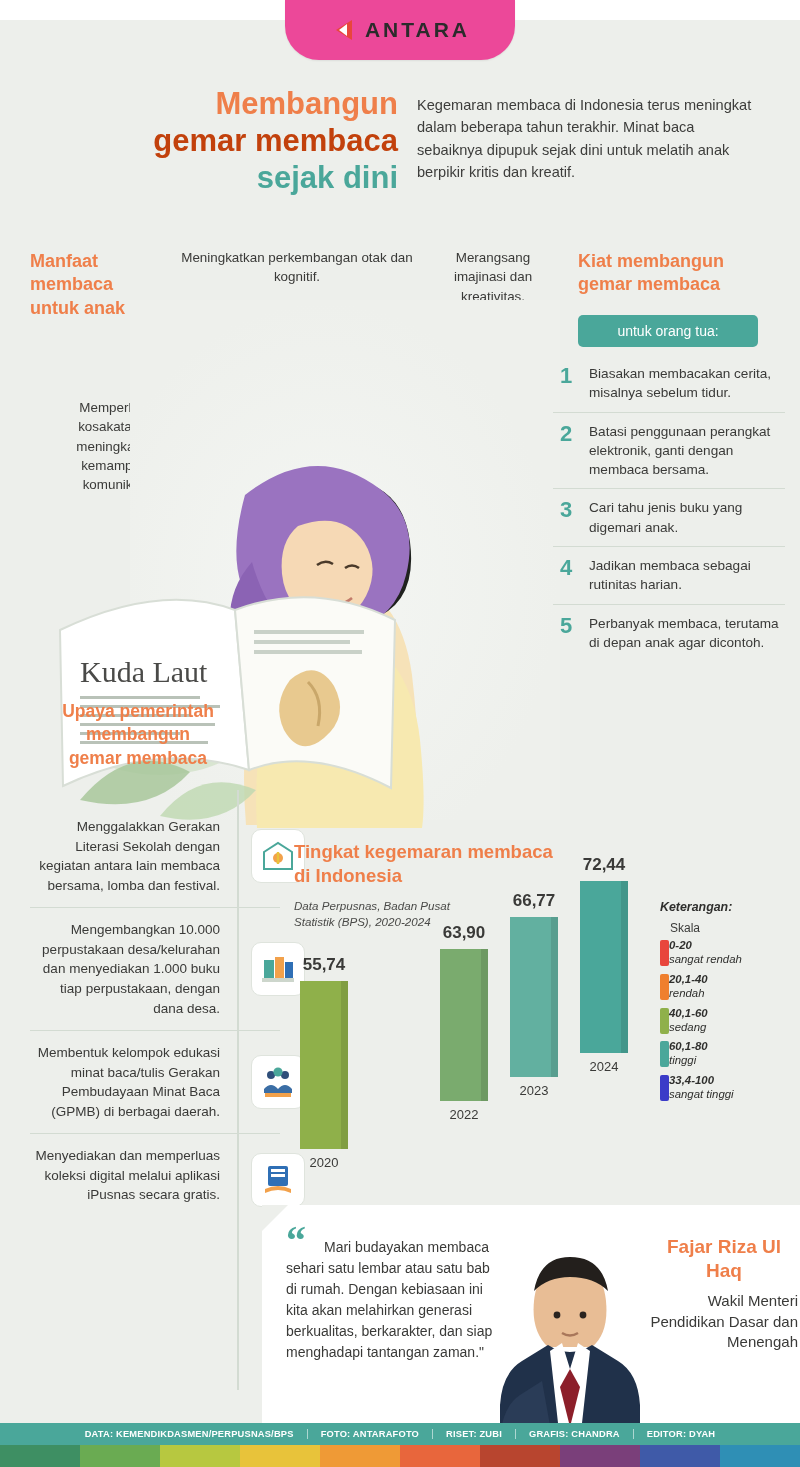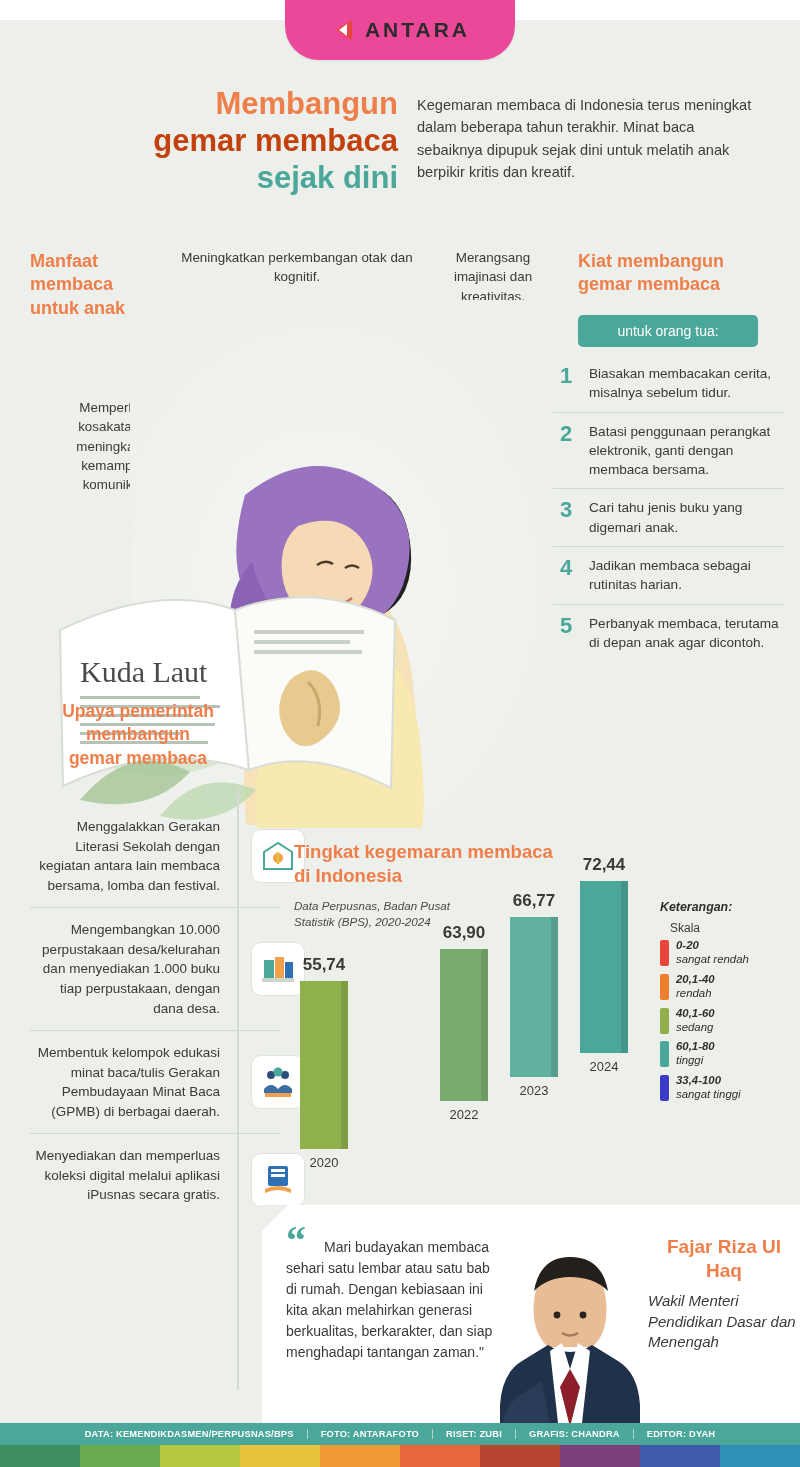--- a/index.html
+++ b/index.html
@@ -139,21 +139,21 @@
     position: absolute; bottom: 100%; left: 50%; transform: translateX(-50%);
     margin-bottom: 6px; font-size: 17px; font-weight: bold; color: #3a3a38;
     white-space: nowrap;
   }
   .bar-lab { font-size: 13px; color: #3a3a38; margin-top: 6px; }
 
   
   .legend { position: absolute; left: 660px; top: 900px; width: 124px; }
   .legend-h { font-size: 12.4px; font-style: italic; font-weight: bold; color: #2f2f2d; }
   .legend-sub { font-size: 12px; color: #3a3a38; margin: 7px 0 4px 10px; }
-  .legend-row { display: flex; gap: 7px; align-items: flex-start; margin-bottom: 6px; }
+  .legend-row { display: flex; align-items: flex-start; margin-bottom: 6px; }
   .legend-sw { width: 9px; height: 26px; border-radius: 2px; flex: 0 0 9px; margin-top: 1px; }
   .legend-t1 { font-size: 11.4px; font-weight: bold; font-style: italic; color: #2f2f2d; line-height: 1.22; }
   .legend-t2 { font-size: 11.4px; font-style: italic; color: #2f2f2d; line-height: 1.22; }
 
   
   .quote-card {
     position: absolute; left: 262px; top: 1205px; width: 538px; height: 230px;
     background: #ffffff;
   }
   .quote-card:before {
@@ -167,22 +167,22 @@
   .quote-text {
     position: absolute; left: 24px; top: 32px; width: 218px;
     font-size: 14px; line-height: 1.5; color: #3a3a38; text-indent: 38px;
   }
   .portrait { position: absolute; left: 208px; top: 22px; width: 200px; height: 208px; }
   .speaker-name {
     position: absolute; left: 392px; top: 30px; width: 140px; text-align: center;
     font-size: 19px; font-weight: bold; color: #ef7f4a; line-height: 1.25;
   }
   .speaker-role {
-    position: absolute; left: 386px; top: 86px; width: 150px; text-align: left;
-    font-size: 15px; line-height: 1.38; color: #3a3a38; font-style: italic;
+    position: absolute; left: 386px; top: 86px; width: 150px; text-align: right;
+    font-size: 15px; line-height: 1.38; color: #3a3a38;
   }
 
   
   .footer {
     position: absolute; left: 0; bottom: 22px; width: 800px; height: 22px;
     background: #4aa79a; display: flex; align-items: center; justify-content: center;
     gap: 0px;
   }
   .footer-item {
     font-size: 9.3px; font-weight: bold; color: #ffffff; letter-spacing: 0.2px;

